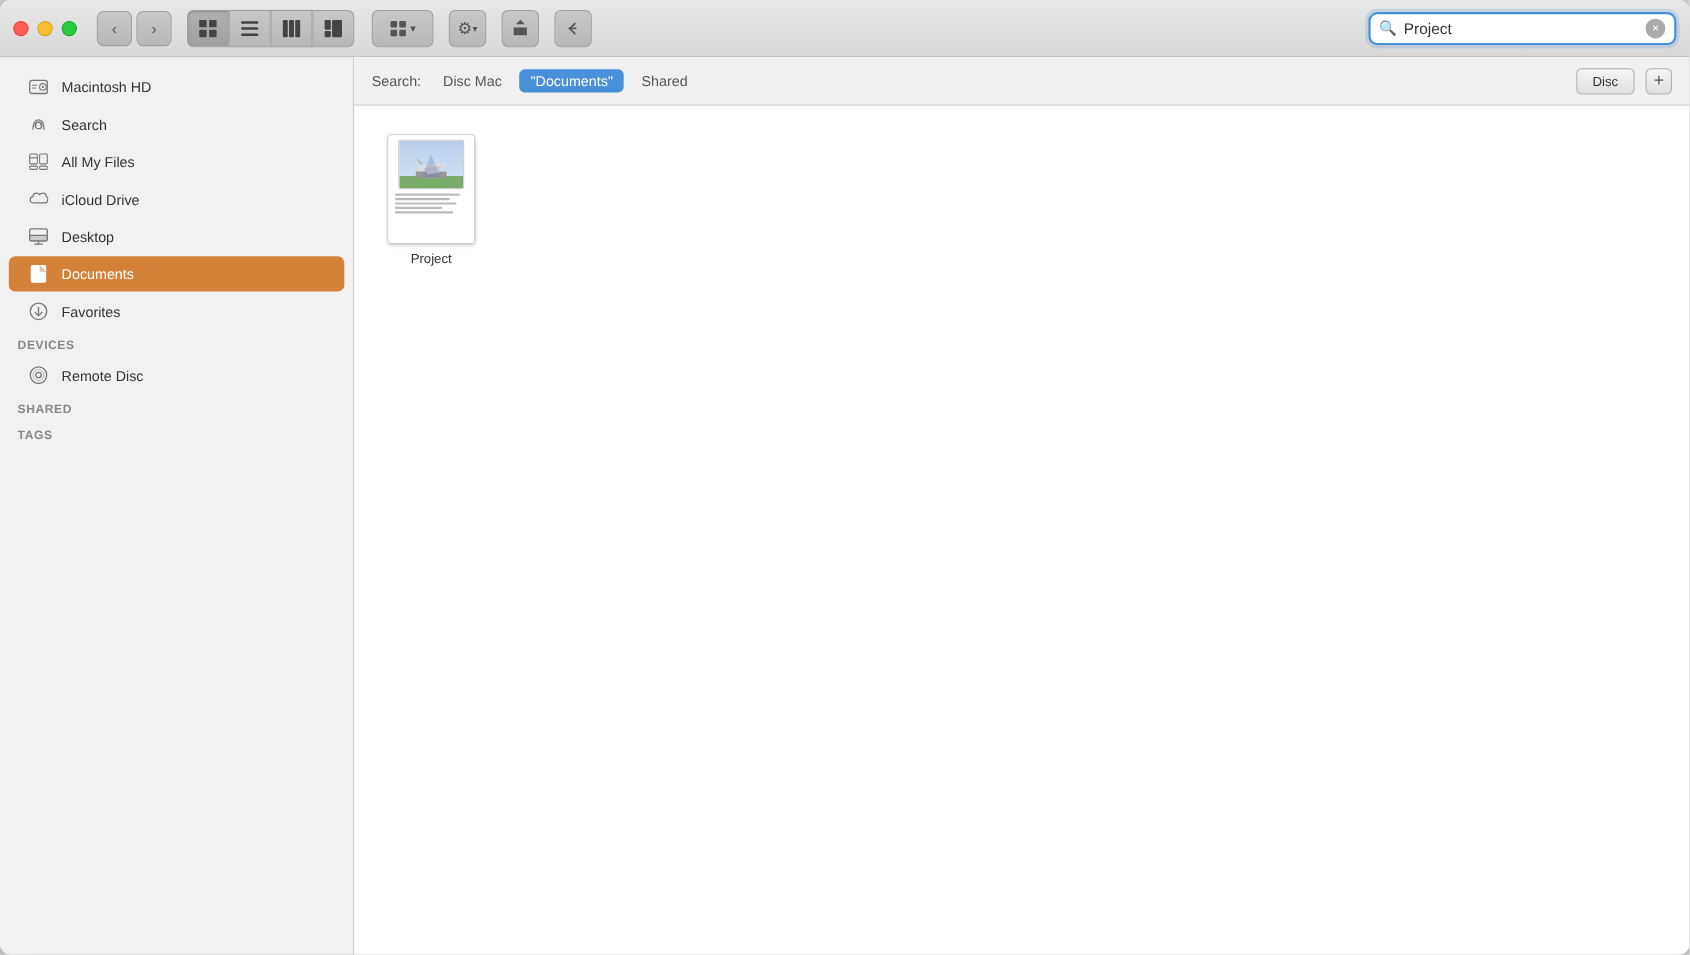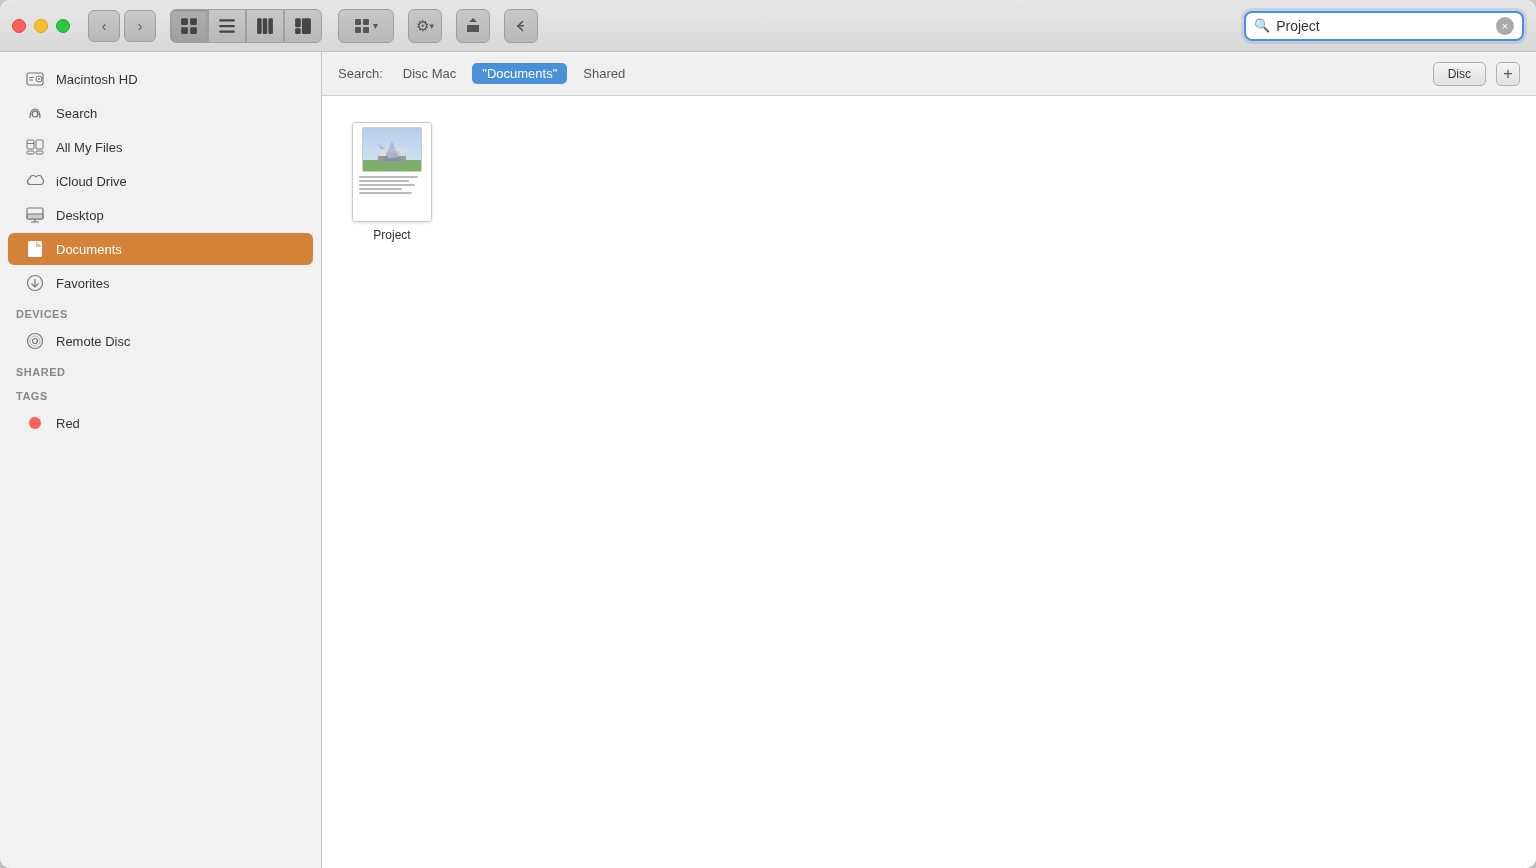--- a/index.html
+++ b/index.html
@@ -596,28 +596,20 @@
           </svg>
         </div>
         <span class="sidebar-item-label" data-interactable="false">Remote Disc</span>
       </div>
 
       <div class="sidebar-section-header" data-interactable="false">Shared</div>
 
 
       <div class="sidebar-section-header" data-interactable="false">Tags</div>
 
-      <div class="sidebar-item" data-interactable="true">
-        <div class="sidebar-icon" data-interactable="false">
-          <svg width="14" height="14" viewBox="0 0 14 14">
-            <circle cx="7" cy="7" r="6" fill="#ff5f57"></circle>
-          </svg>
-        </div>
-        <span class="sidebar-item-label" data-interactable="false">Red</span>
-      </div>
     </div>
 
     <div class="file-area" data-interactable="false">
 
       <div class="search-scope-bar" data-interactable="false">
         <span class="search-label" data-interactable="false">Search:</span>
 
         <span class="scope-option" data-interactable="true">Disc Mac</span>
         <span class="scope-option documents-scope" data-interactable="true">"Documents"</span>
         <span class="scope-option" data-interactable="true">Shared</span>

